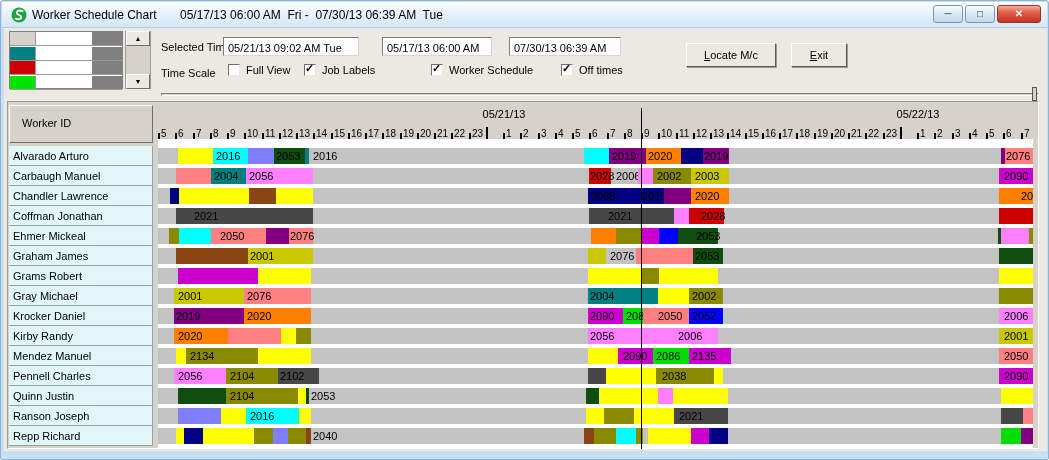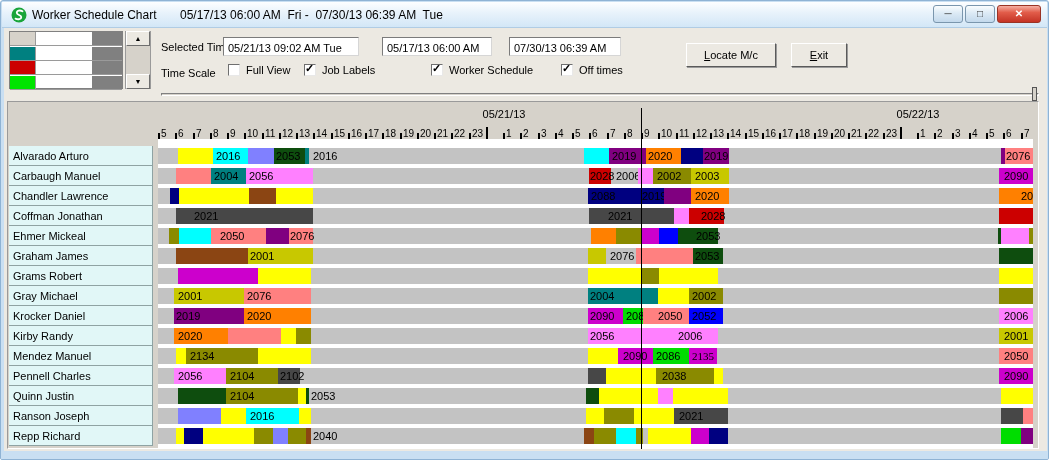--- a/index.html
+++ b/index.html
@@ -108,20 +108,21 @@
     </div>
   <div id="buttons">
       <div class="btn3d" style="left: 685px; top: 42px; width: 90px; line-height: 22px;"><u>L</u>ocate M/c</div>
       <div class="btn3d" style="left: 790px; top: 42px; width: 56px; line-height: 22px;"><u>E</u>xit</div>
     </div>
 
   <div class="slider-groove"></div>
   <div class="slider-handle"></div>
 
   <div class="panel"></div>
+  <div class="workerhdr">Worker ID</div>
   <div class="names" id="names">
       <div class="namecell">Alvarado Arturo</div>
       <div class="namecell">Carbaugh Manuel</div>
       <div class="namecell">Chandler Lawrence</div>
       <div class="namecell">Coffman Jonathan</div>
       <div class="namecell">Ehmer Mickeal</div>
       <div class="namecell">Graham James</div>
       <div class="namecell">Grams Robert</div>
       <div class="namecell">Gray Michael</div>
       <div class="namecell">Krocker Daniel</div>
@@ -444,36 +445,36 @@
             <span class="bl" style="left: 4px;">2134</span>
           </div>
           <div class="bar" style="left: 100px; width: 53px; background: rgb(255, 255, 0);"></div>
           <div class="bar" style="left: 430px; width: 30px; background: rgb(255, 255, 0);"></div>
           <div class="bar" style="left: 460px; width: 35px; background: rgb(204, 0, 204);">
             <span class="bl" style="left: 5px;">2090</span>
           </div>
           <div class="bar" style="left: 495px; width: 36px; background: rgb(0, 221, 0);">
             <span class="bl" style="left: 3px;">2086</span>
           </div>
-          <div class="bar" style="left: 531px; width: 28px; background: rgb(204, 0, 204); font-family: Liberation Serif, serif;">
+          <div class="bar" style="left: 531px; width: 42px; background: rgb(204, 0, 204);">
             <span class="bl" style="left: 3px;">2135</span>
           </div>
           <div class="bar" style="left: 841px; width: 34px; background: rgb(255, 128, 128);">
             <span class="bl" style="left: 5px;">2050</span>
           </div>
         </div>
         <div class="lane">
           <div class="track"></div>
           <div class="bar" style="left: 16px; width: 52px; background: rgb(255, 128, 255);">
             <span class="bl" style="left: 4px;">2056</span>
           </div>
           <div class="bar" style="left: 68px; width: 52px; background: rgb(138, 138, 0);">
             <span class="bl" style="left: 4px;">2104</span>
           </div>
-          <div class="bar" style="left: 120px; width: 22px; background: rgb(71, 71, 71);">
+          <div class="bar" style="left: 120px; width: 41px; background: rgb(71, 71, 71);">
             <span class="bl" style="left: 2px;">2102</span>
           </div>
           <div class="bar" style="left: 430px; width: 18px; background: rgb(71, 71, 71);"></div>
           <div class="bar" style="left: 448px; width: 50px; background: rgb(255, 255, 0);"></div>
           <div class="bar" style="left: 498px; width: 58px; background: rgb(138, 138, 0);">
             <span class="bl" style="left: 6px;">2038</span>
           </div>
           <div class="bar" style="left: 556px; width: 9px; background: rgb(255, 255, 0);"></div>
           <div class="bar" style="left: 841px; width: 34px; background: rgb(204, 0, 204);">
             <span class="bl" style="left: 5px;">2090</span>

